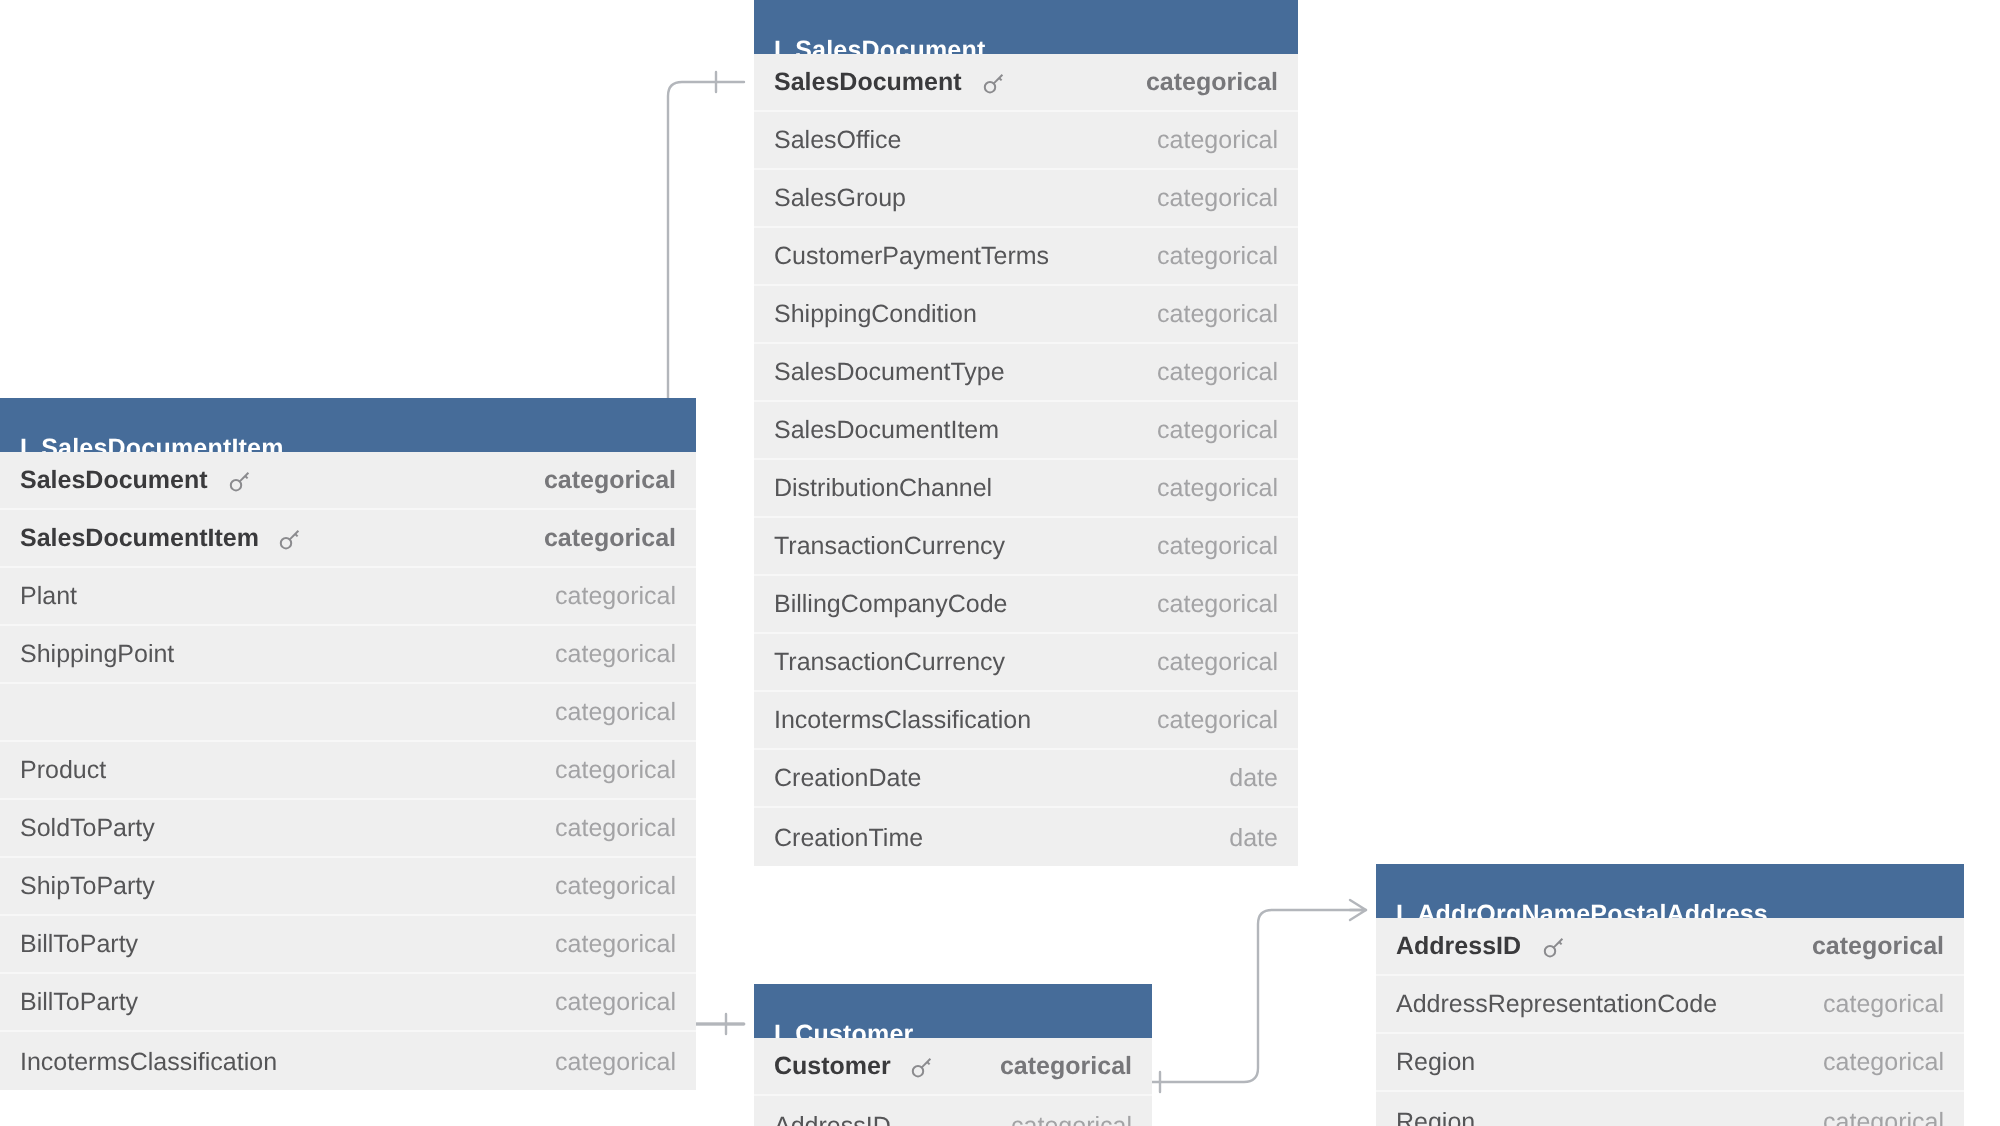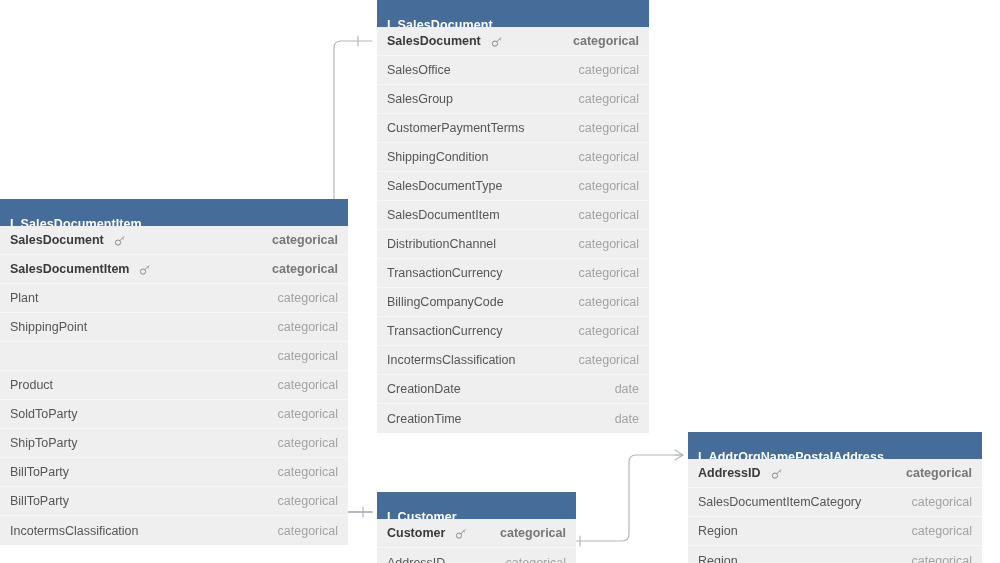--- a/index.html
+++ b/index.html
@@ -268,21 +268,21 @@
               <g fill="none" stroke="#8b8b8e" stroke-width="1">
                 <circle cx="4" cy="8.6" r="2.6"></circle>
                 <path d="M5.9,6.7 L10.2,2.4"></path>
                 <path d="M8.6,4 L9.8,5.2"></path>
               </g>
             </svg>
           </span>
         <span class="ftype">categorical</span>
       </div>
       <div class="row">
-        <span class="fname">SalesDocumentItemCategory</span>
+        <span class="fname">AddressRepresentationCode</span>
         <span class="ftype">categorical</span>
       </div>
       <div class="row">
         <span class="fname">Region</span>
         <span class="ftype">categorical</span>
       </div>
       <div class="row">
         <span class="fname">Region</span>
         <span class="ftype">categorical</span>
       </div>

